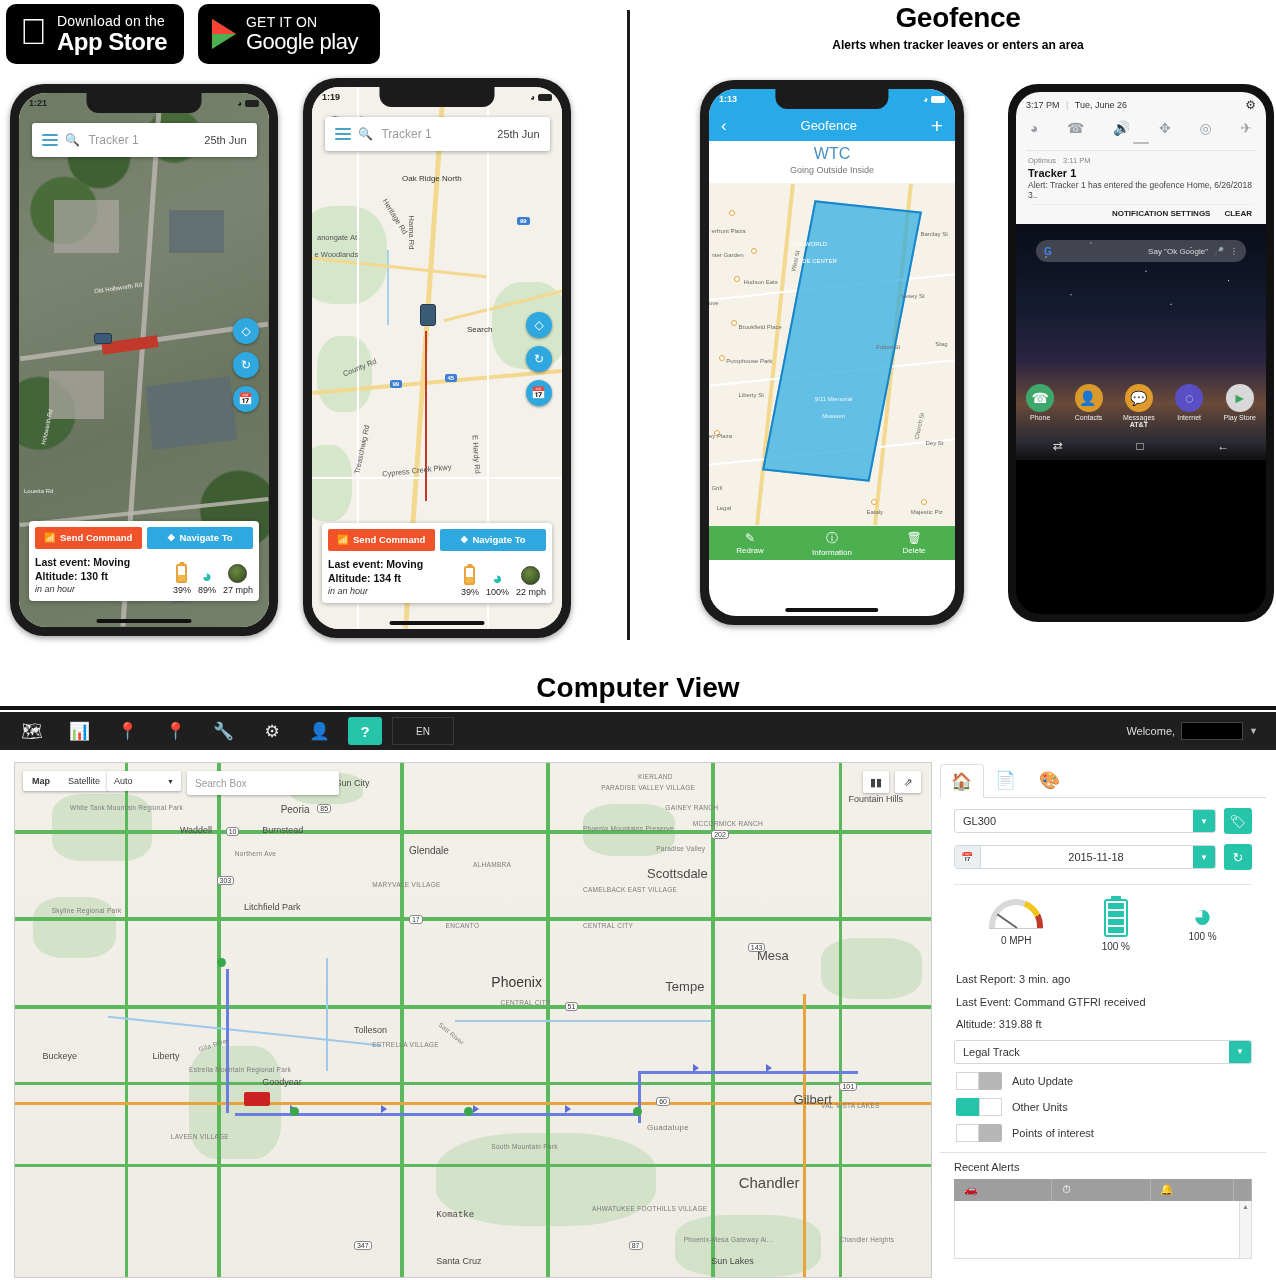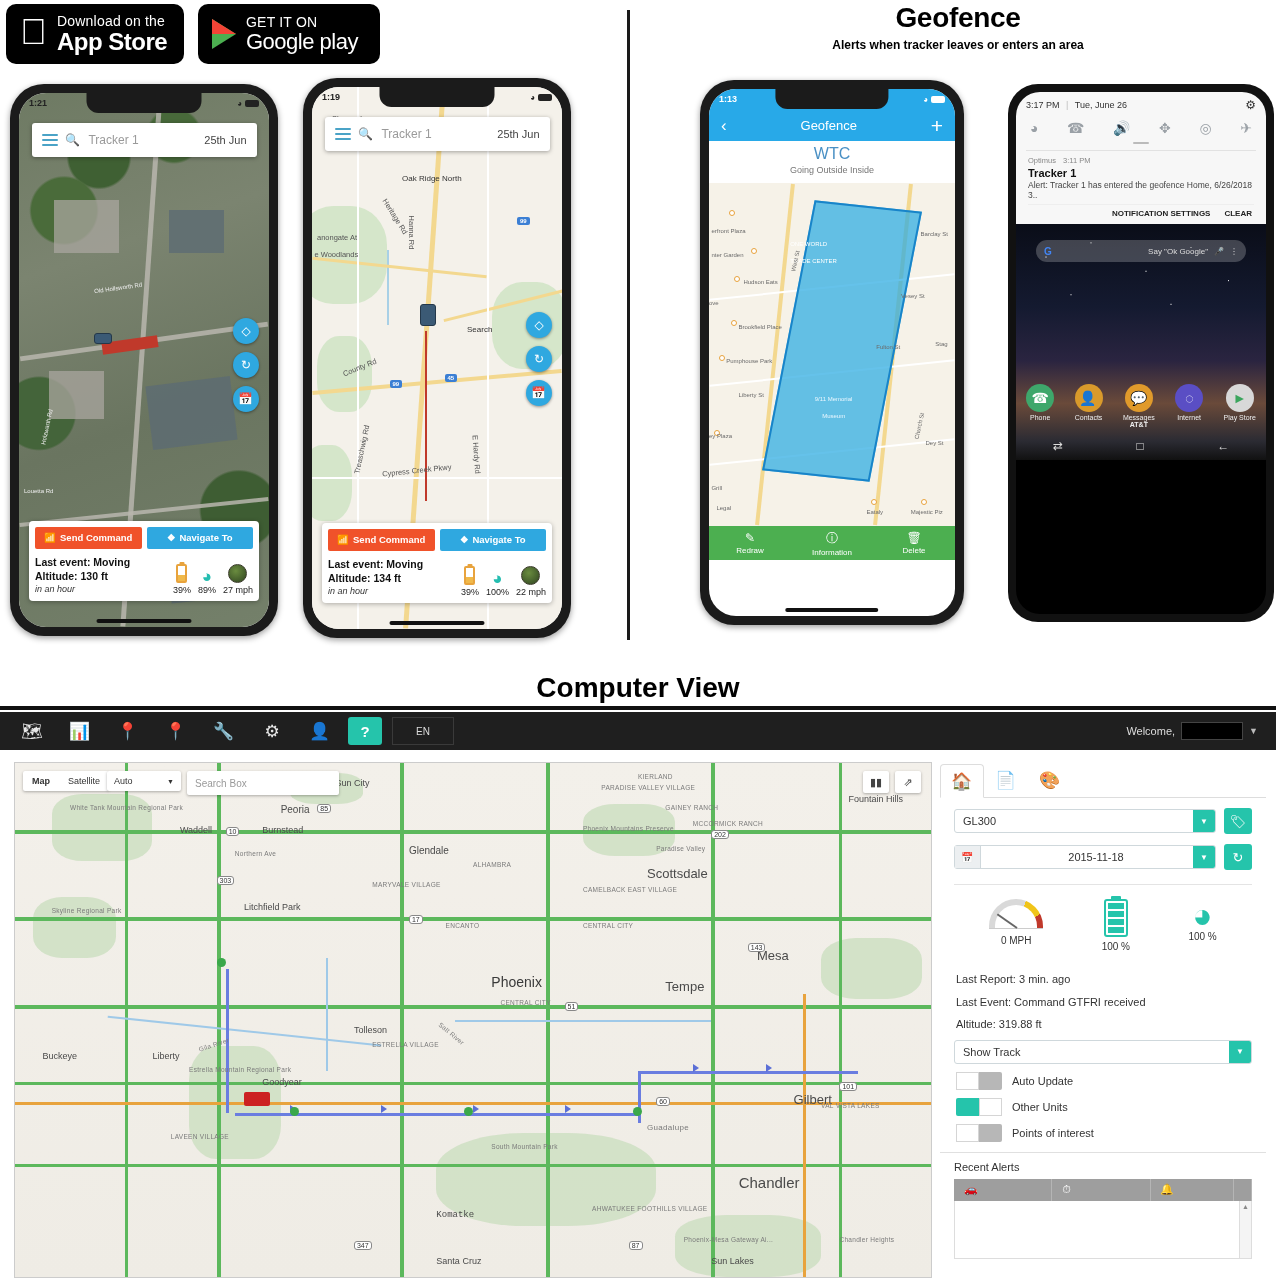--- a/index.html
+++ b/index.html
@@ -964,21 +964,21 @@
     </div>
 
     <div class="p-info">
       <div>Last Report: 3 min. ago</div>
       <div>Last Event: Command GTFRI received</div>
       <div>Altitude: 319.88 ft</div>
     </div>
 
     <div class="p-row" style="padding-top:4px;">
       <div class="p-select">
-        <span class="lbl">Show Track</span>
+        <span class="lbl">Legal Track</span>
         <span class="arrow">▼</span>
       </div>
     </div>
 
     <div class="p-toggles">
       <div class="tog-row">
         <div class="tog">
             <i></i>
           </div>
         <span class="tog-lbl">Auto Update</span>

